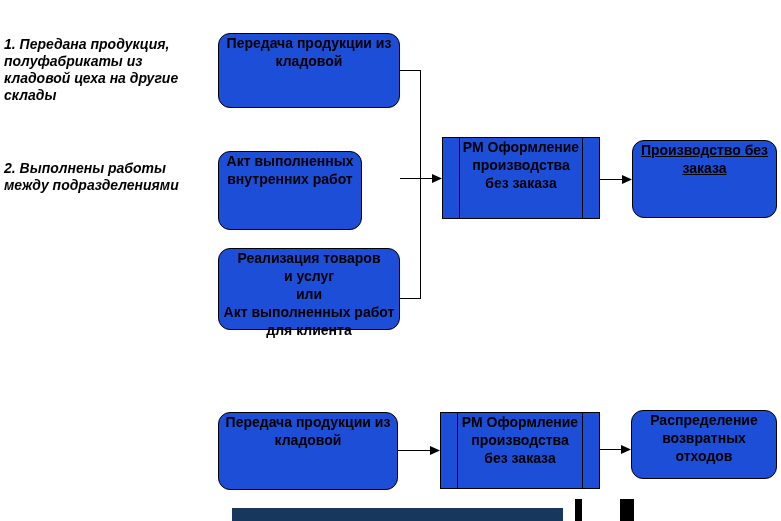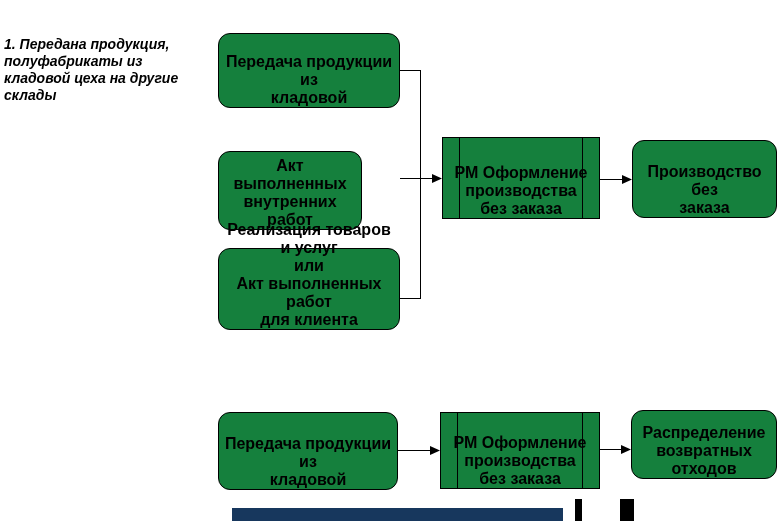--- a/index.html
+++ b/index.html
@@ -2,23 +2,23 @@
 <html><head>
 <meta charset="utf-8">
 <style>
   html,body{margin:0;padding:0;background:#ffffff;}
   .canvas{
     position:relative;width:781px;height:521px;background:#ffffff;
     font-family:"Liberation Sans", sans-serif;color:#000;overflow:hidden;
   }
   .connectors{position:absolute;left:0;top:0;z-index:0;}
   .node{
-    position:absolute;z-index:1;background:#15803d;border:1px solid #000;
-    display:flex;align-items:flex-end;justify-content:center;text-align:center;
-    font-size:16px;font-weight:bold;line-height:18px;box-sizing:border-box;
+    position:absolute;z-index:1;background:#1d4ed8;border:1px solid #000;
+    display:flex;align-items:flex-start;justify-content:center;text-align:center;
+    font-size:14px;font-weight:bold;line-height:18px;box-sizing:border-box;
   }
   .node.rounded{border-radius:12px;}
   .node span{white-space:pre-line;display:block;width:100%;}
   .process::before,.process::after{
     content:"";position:absolute;top:0;bottom:0;width:1px;background:#000;
   }
   .process::before{left:16px;}
   .process::after{right:16px;}
   .label{
     position:absolute;z-index:1;text-align:left;font-size:14px;font-weight:bold;
@@ -50,20 +50,22 @@
       <polygon points="440,450.5 430,446 430,455"></polygon>
       <polygon points="631,449.5 621,445 621,454"></polygon>
     </g>
   </svg>
 
   <div class="label" style="left:4px;top:36px;width:208px;">1. Передана продукция,
 полуфабрикаты из
 кладовой цеха на другие
 склады</div>
 
+  <div class="label" style="left:4px;top:160px;width:208px;">2. Выполнены работы
+между подразделениями</div>
 
 
 
   <div class="node rounded" style="left:218px;top:33px;width:182px;height:75px;">
     <span>Передача продукции из
 кладовой</span>
   </div>
 
   <div class="node rounded" style="left:218px;top:139px;width:144px;height:79px;margin-top:12px;">
     <span>Акт выполненных
@@ -77,21 +79,21 @@
 Акт выполненных работ
 для клиента</span>
   </div>
 
   <div class="node process" style="left:442px;top:137px;width:158px;height:82px;">
     <span>РМ Оформление
 производства
 без заказа</span>
   </div>
 
-  <div class="node rounded" style="left:632px;top:140px;width:145px;height:78px;">
+  <div class="node rounded" style="left:632px;top:140px;width:145px;height:78px;text-decoration:underline;">
     <span>Производство без
 заказа</span>
   </div>
 
   <div class="node rounded" style="left:218px;top:412px;width:180px;height:78px;">
     <span>Передача продукции из
 кладовой</span>
   </div>
 
   <div class="node process" style="left:440px;top:412px;width:160px;height:77px;">

